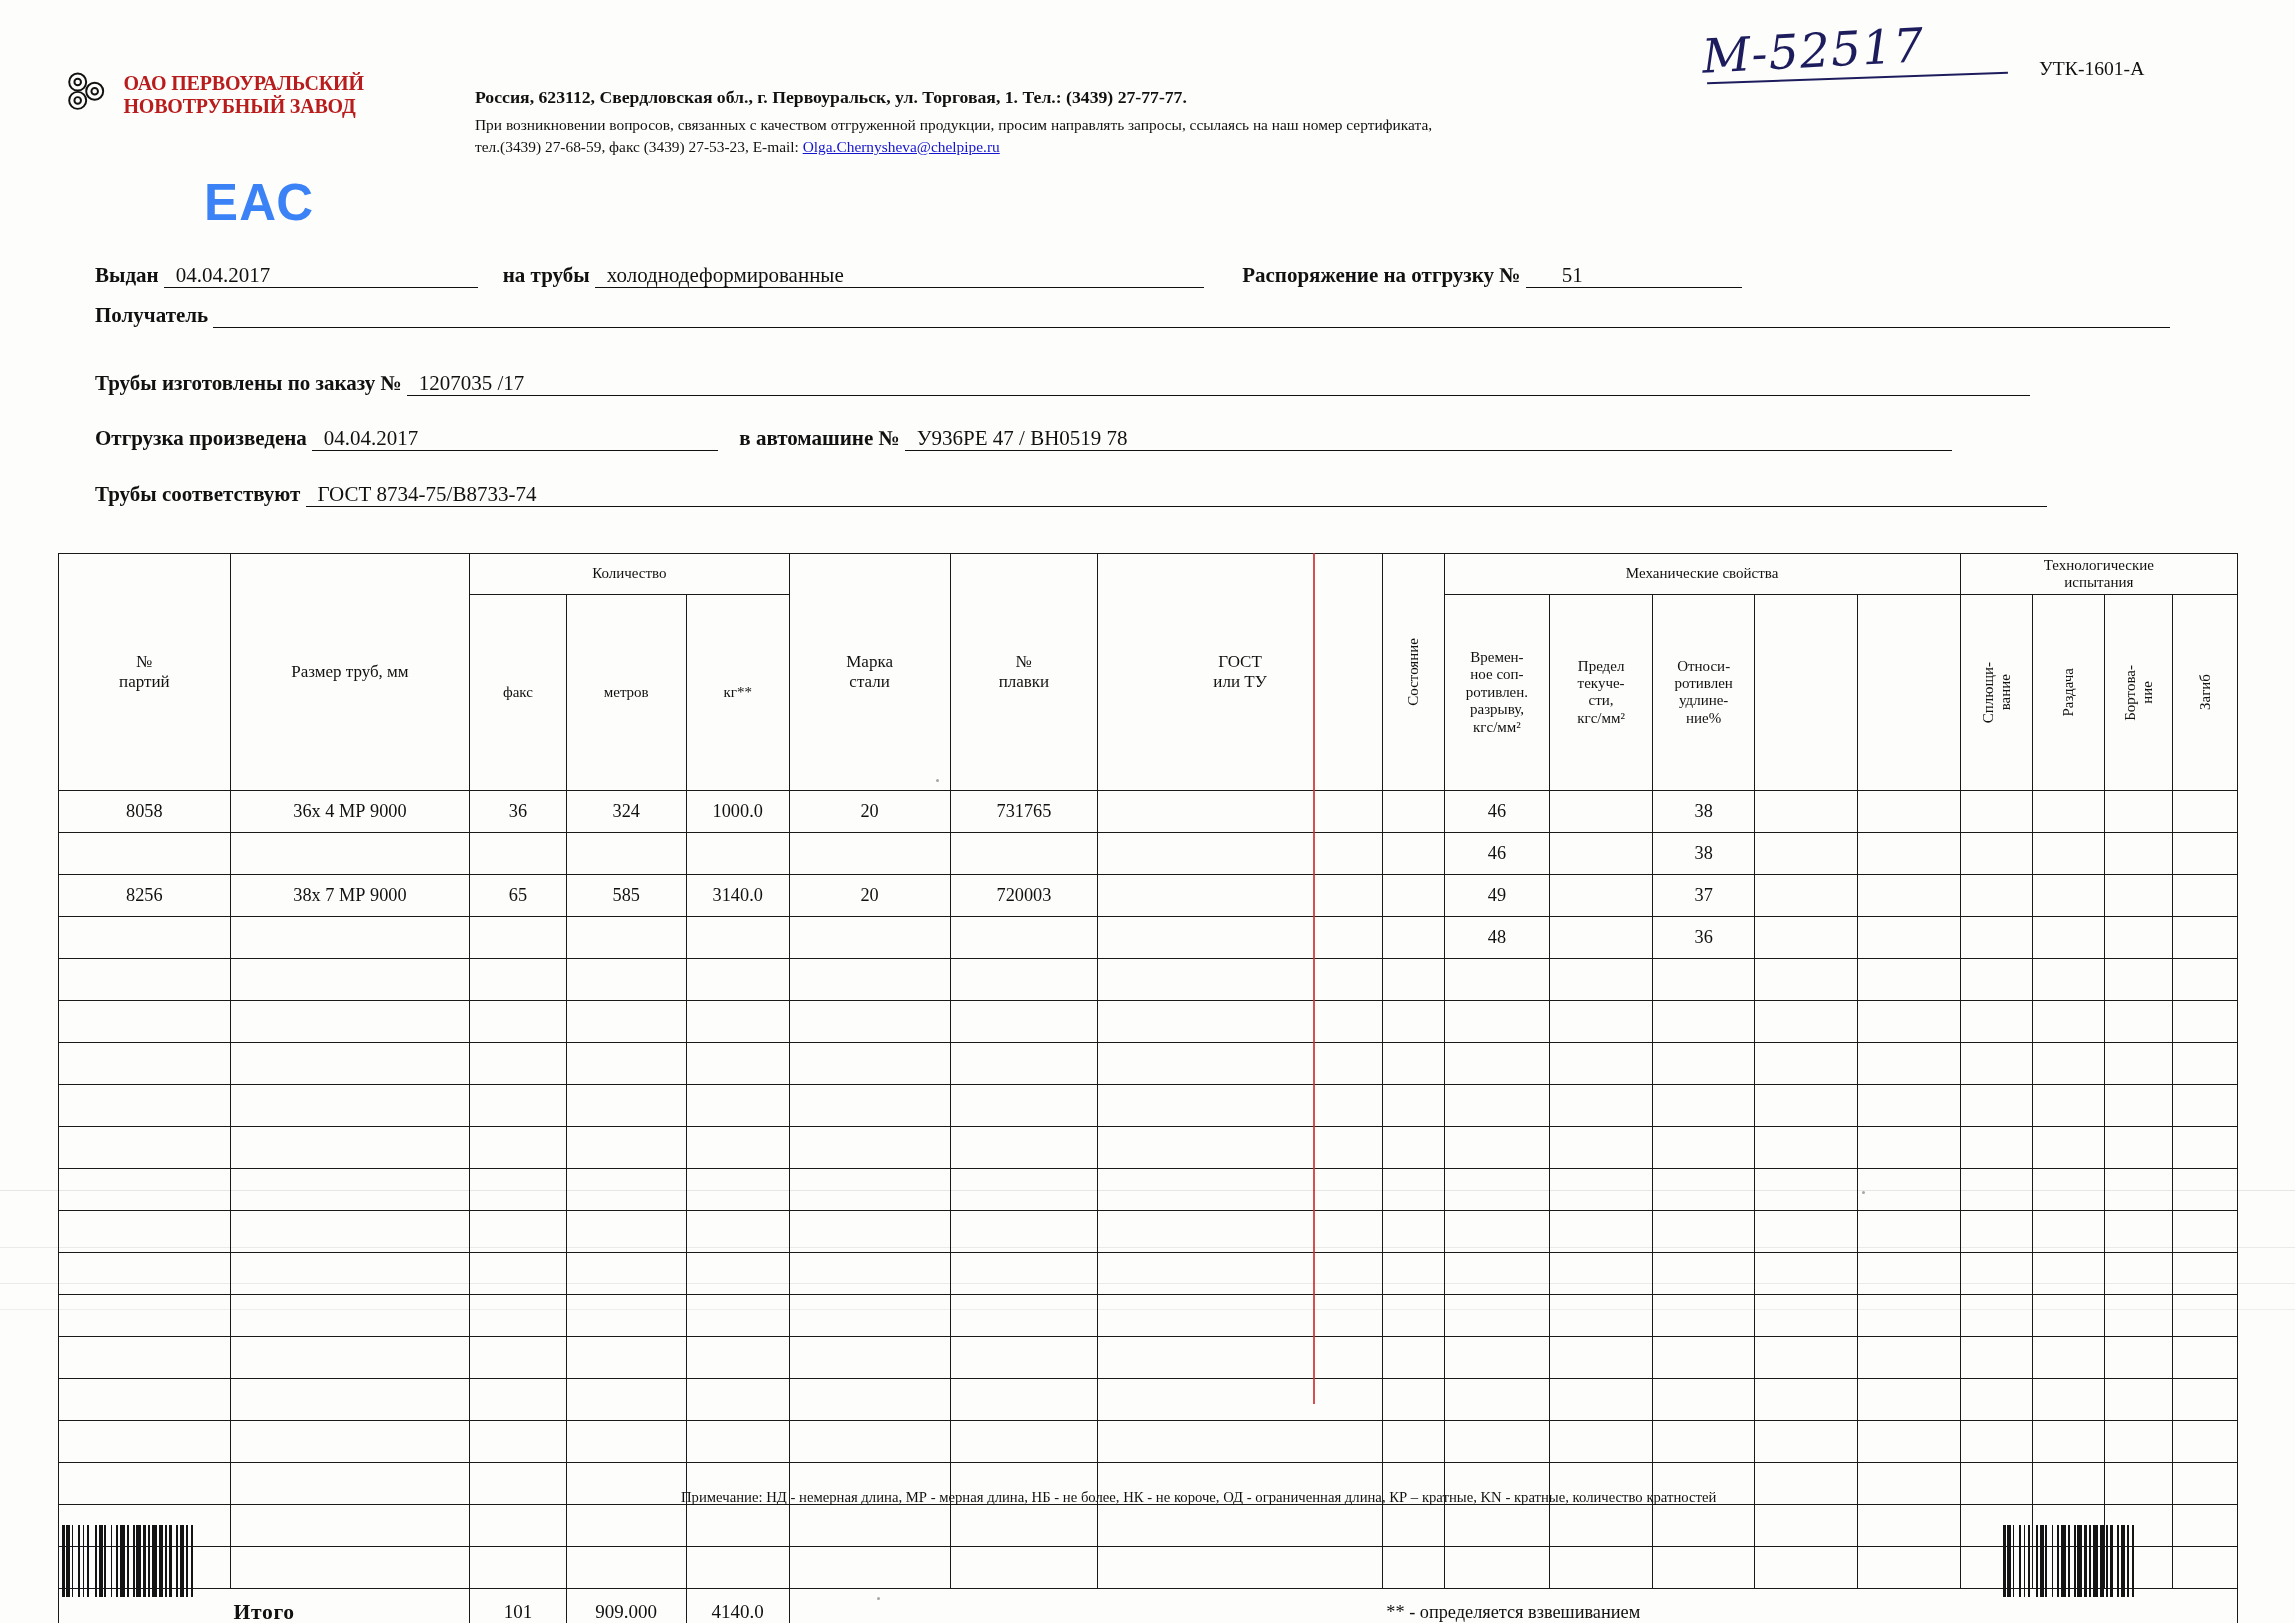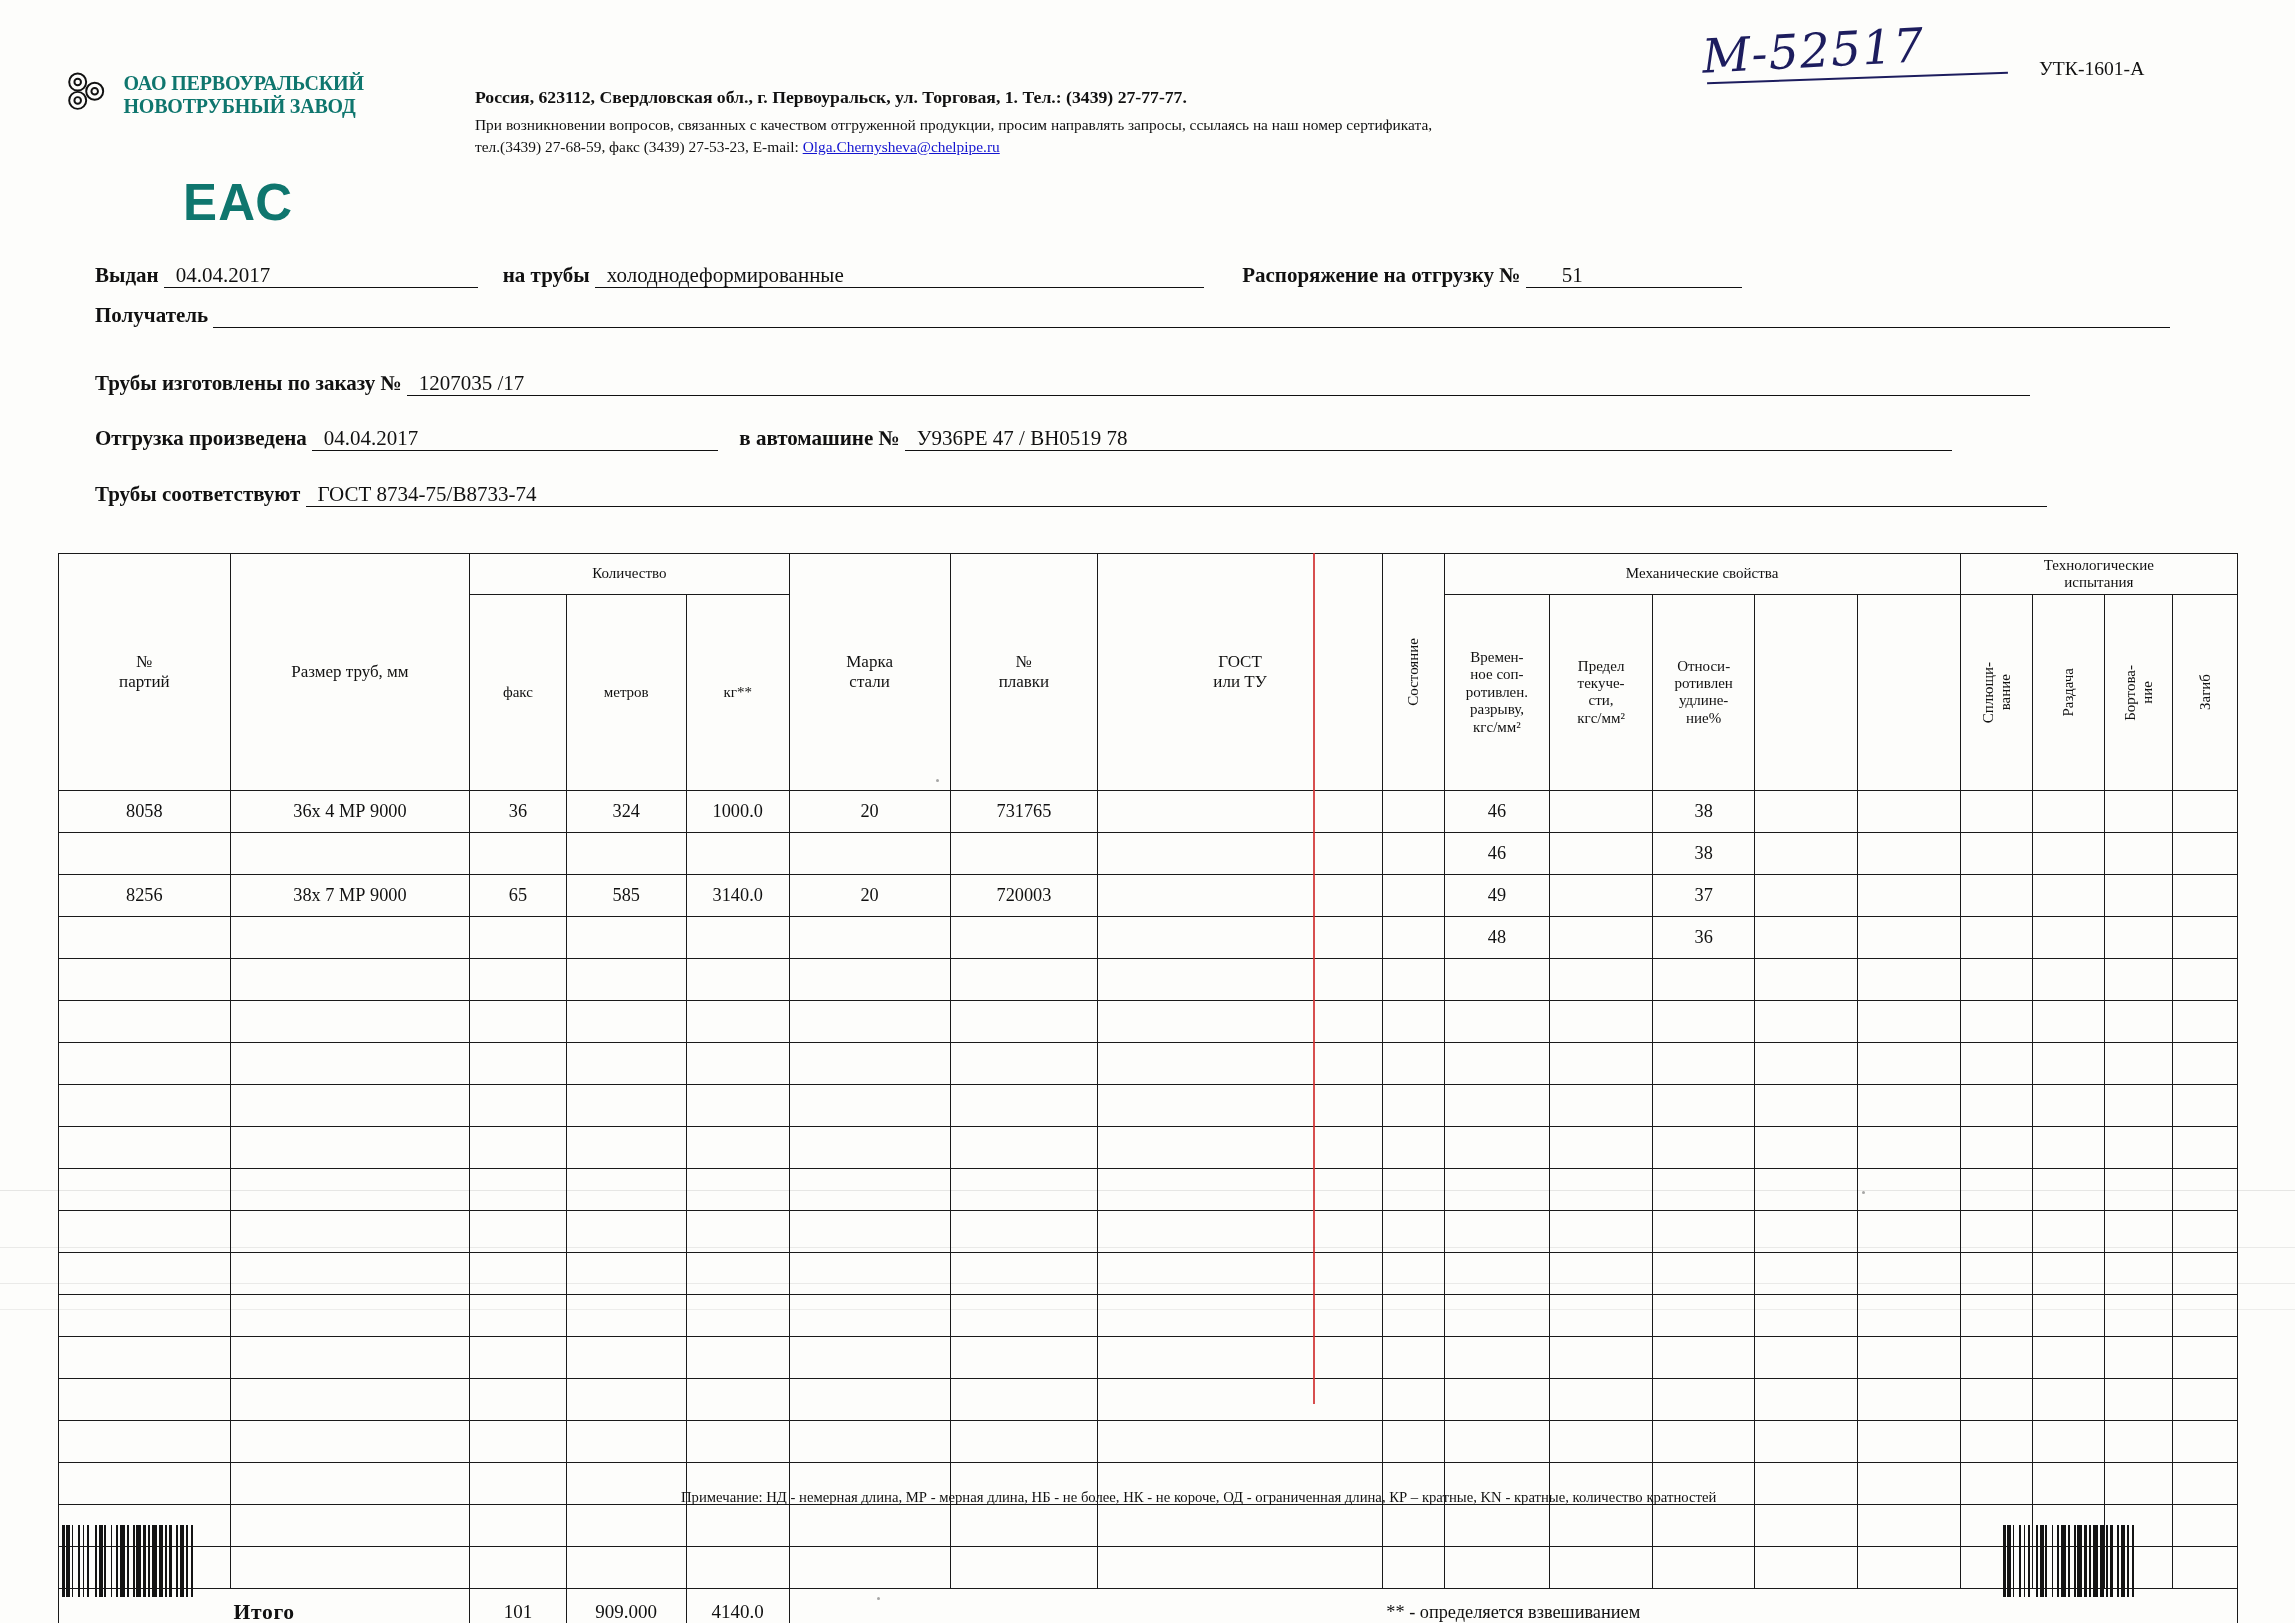--- a/index.html
+++ b/index.html
@@ -43,34 +43,34 @@
     position: relative;
     flex: 0 0 auto;
   }
   .logo-mark svg { display:block; }
   .logo-text {
     font-family: "Liberation Serif", serif;
     font-weight: bold;
     font-size: 20px;
     line-height: 1.12;
     letter-spacing: -0.2px;
-    color: #0f766e;
+    color: #b91c1c;
   }
   .logo-text .l1 { display:block; }
   .logo-text .l2 { display:block; }
 
   .eac {
     position: absolute;
-    left: 183px;
+    left: 204px;
     top: 177px;
     font-family: "Liberation Sans", sans-serif;
     font-weight: bold;
     font-size: 51px;
     letter-spacing: 1.3px;
-    color: #0f766e;
+    color: #3b82f6;
     line-height: 1;
   }
 
   .addr {
     position: absolute;
     left: 475px;
     top: 85px;
     width: 1198px;
     font-size: 16.4px;
     line-height: 1.42;

